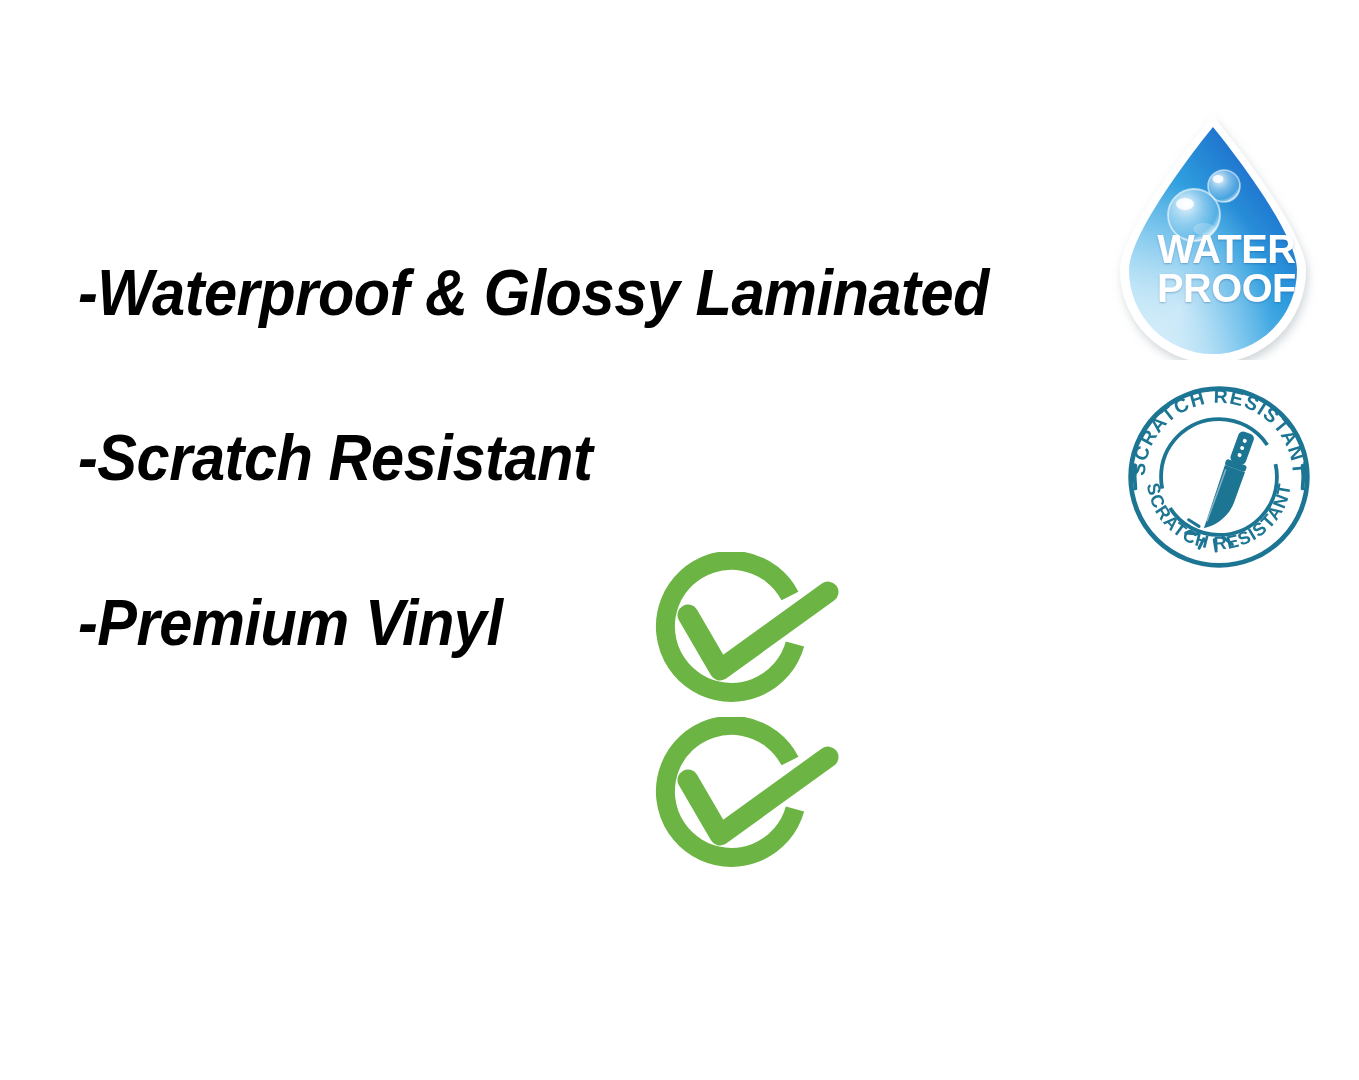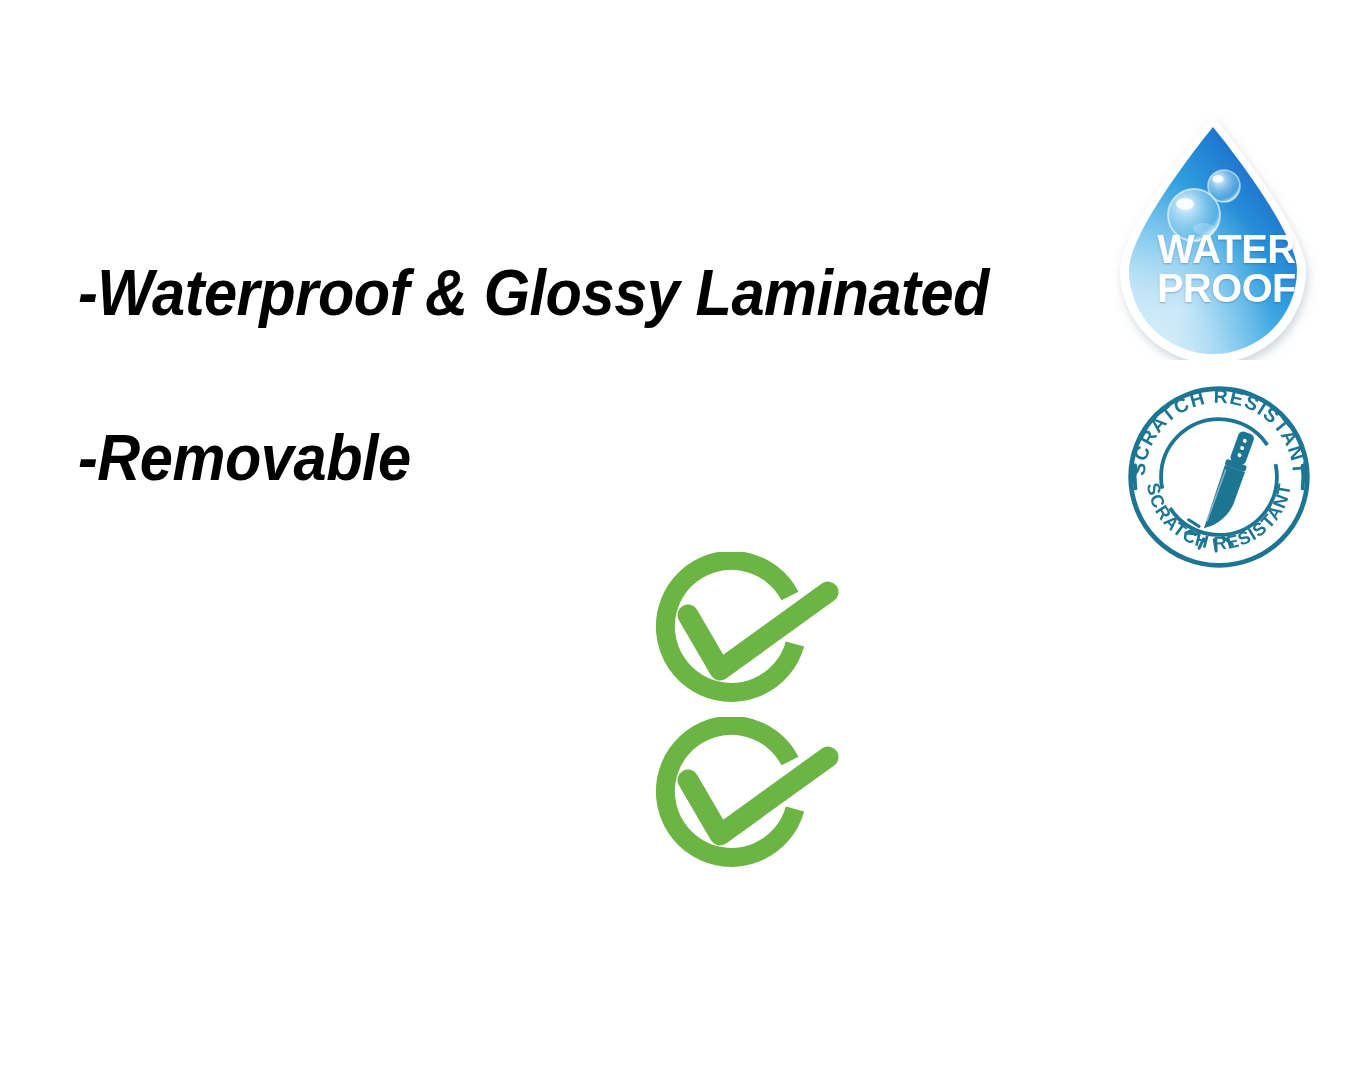--- a/index.html
+++ b/index.html
@@ -101,25 +101,28 @@
 <body>
 
 <div id="stage">
 
   <div class="feature-list">
 
     <div class="feature-row">
       <div class="feature-text">-Waterproof &amp; Glossy Laminated</div>
     </div>
 
-
-
     <div class="feature-row">
-      <div class="feature-text">-Removable</div>
-    </div>
+      <div class="feature-text">-Scratch Resistant</div>
+    </div>
+
+    <div class="feature-row">
+      <div class="feature-text">-Premium Vinyl</div>
+    </div>
+
 
   </div>
 
   <div class="waterdrop-badge">
     <svg width="210" height="250" viewBox="0 0 210 250">
       <defs>
         <linearGradient id="dropGrad" x1="0.08" y1="1" x2="0.95" y2="0.02">
           <stop offset="0%" stop-color="#cfeaf9"></stop>
           <stop offset="14%" stop-color="#a9dbf4"></stop>
           <stop offset="34%" stop-color="#63bbea"></stop>

